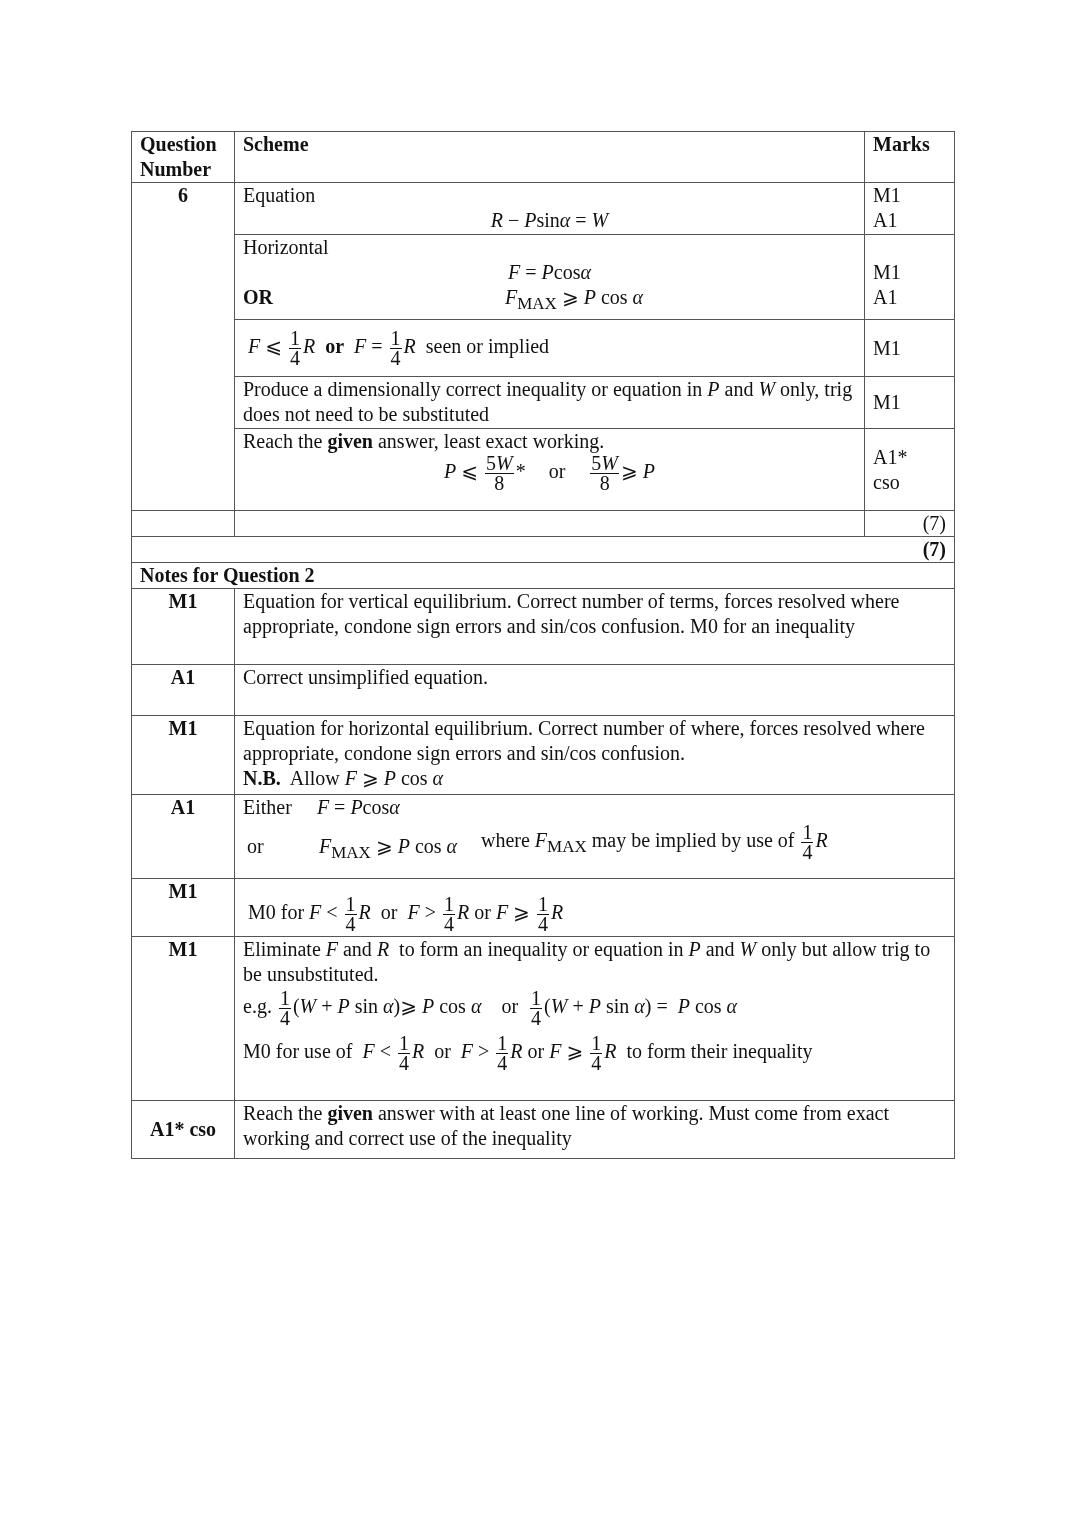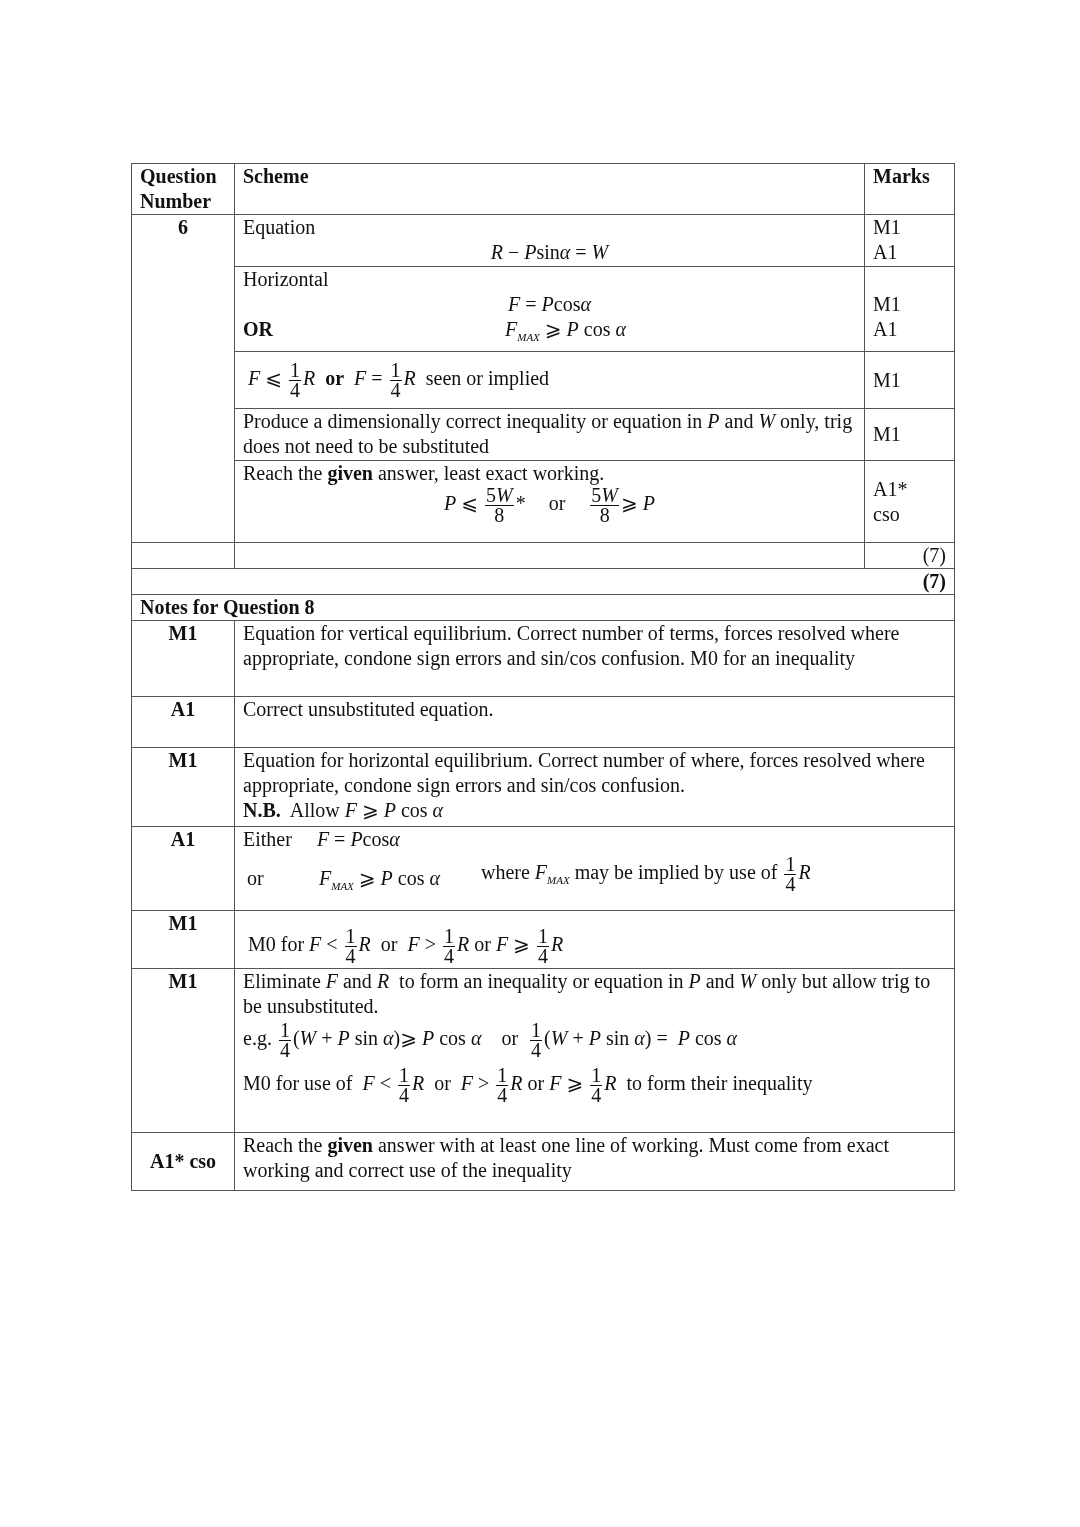--- a/index.html
+++ b/index.html
@@ -1,27 +1,27 @@
 <!DOCTYPE html>
 <html><head>
 <meta charset="utf-8">
 <style>
   html, body { margin:0; padding:0; background:#ffffff; }
   body { width:1080px; height:1527px; position:relative; overflow:hidden;
          font-family:"Liberation Serif", "DejaVu Serif", serif; color:#111; font-size:20px; }
-  .page { position:absolute; left:131px; top:131px; width:823px;margin-top:32px; }
+  .page { position:absolute; left:131px; top:131px; width:823px; }
   table { border-collapse:collapse; width:823px; table-layout:fixed; }
   td { border:1px solid #555; vertical-align:top; padding:0 8px; line-height:25px; }
   col.c1 { width:103px; } col.c2 { width:630px; } col.c3 { width:90px; }
   .qn { text-align:center; font-weight:bold; }
   .hdr { font-weight:bold; }
   .center { text-align:left; }
   .right { text-align:right; }
   i.v { font-style:italic; }
-  .sub { font-size:11px; font-style:italic; vertical-align:-5px; }
+  .sub { font-size:17px; vertical-align:-5px; }
   .frac { display:inline-block; vertical-align:middle; text-align:center; line-height:19px; margin:0 2px; }
   .frac > span { display:block; padding:0 1px; }
   .frac > span.num { border-bottom:1px solid #111; }
   .eq { display:block; text-align:center; }
   b { font-weight:bold; }
   .gap { display:inline-block; width:18px; }
 </style>
 </head>
 <body>
 
@@ -110,31 +110,31 @@
     <td></td>
     <td></td>
     <td class="right">(7)</td>
   </tr>
 
   <tr style="height:26px">
     <td colspan="3" class="right" style="font-weight:bold">(7)</td>
   </tr>
 
   <tr style="height:26px">
-    <td colspan="3" class="center hdr">Notes for Question 8</td>
+    <td colspan="3" class="center hdr">Notes for Question 2</td>
   </tr>
 
   <tr style="height:76px">
     <td class="qn">M1</td>
     <td colspan="2">Equation for vertical equilibrium. Correct number of terms, forces resolved where appropriate, condone sign errors and sin/cos confusion.  M0 for an inequality</td>
   </tr>
 
   <tr style="height:51px">
     <td class="qn">A1</td>
-    <td colspan="2">Correct unsubstituted equation.</td>
+    <td colspan="2">Correct unsimplified equation.</td>
   </tr>
 
   <tr style="height:79px">
     <td class="qn">M1</td>
     <td colspan="2">
       <div>Equation for horizontal equilibrium. Correct number of where, forces resolved where appropriate, condone sign errors and sin/cos confusion.</div>
       <div><b>N.B.</b>&nbsp; Allow <i class="v">F</i> ⩾ <i class="v">P</i> cos <i class="v">α</i></div>
     </td>
   </tr>
 

